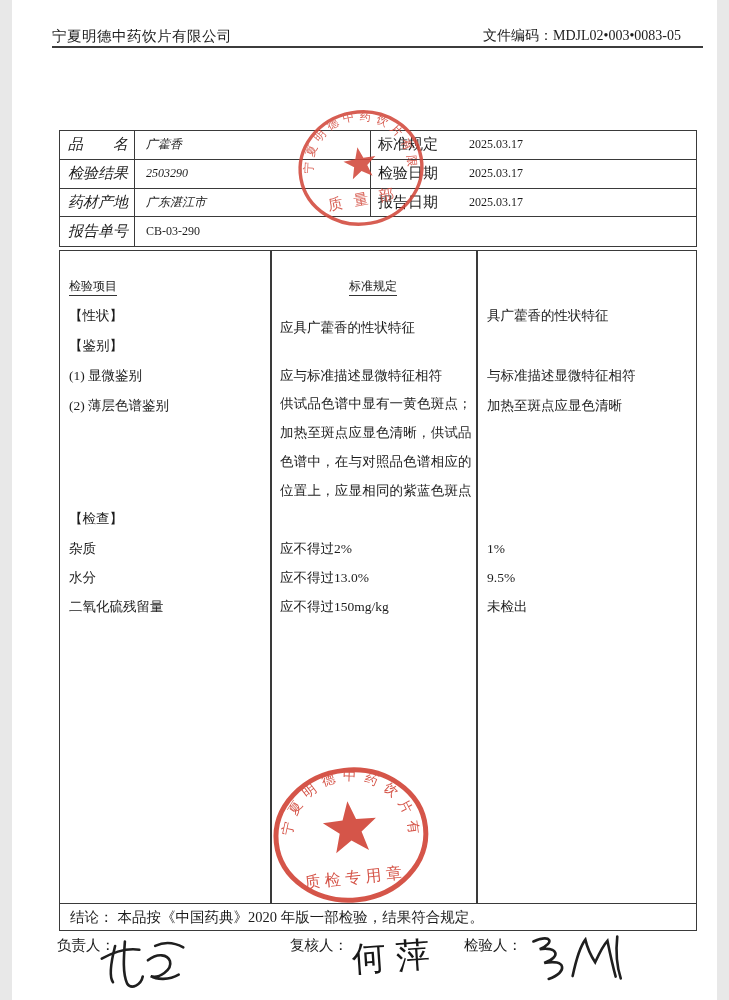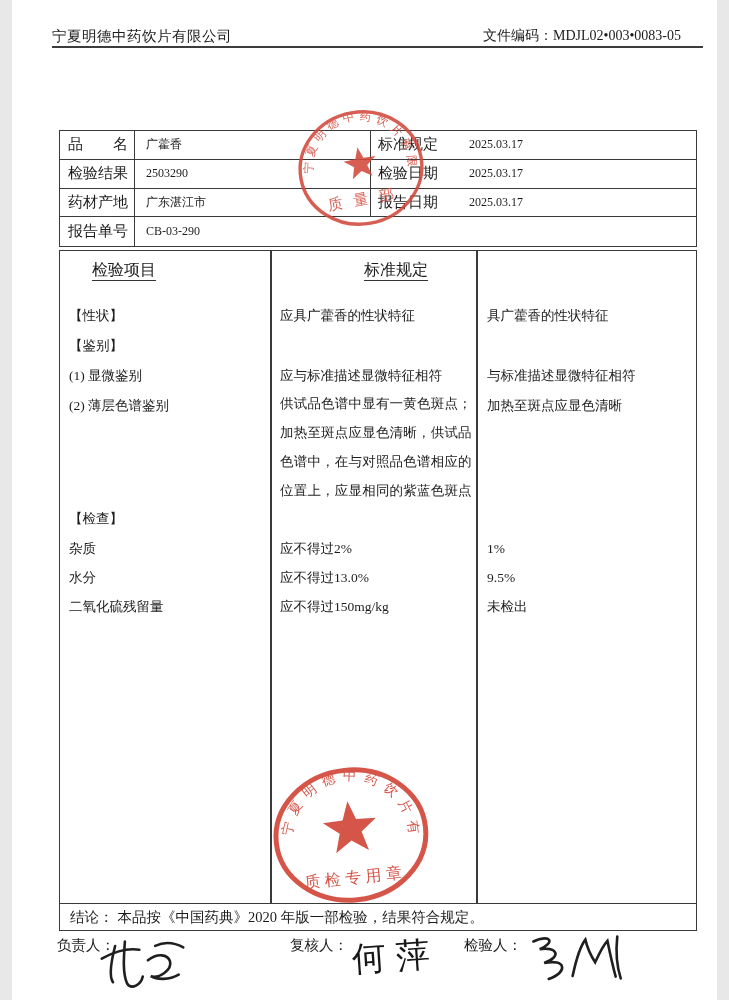--- a/index.html
+++ b/index.html
@@ -21,33 +21,33 @@
     left:47px; top:130px; width:638px; height:117px;
     border:1.6px solid #3a3a3a; box-sizing:border-box;
     display:grid; grid-template-columns:75px 236px 82px 1fr;
     grid-template-rows:repeat(4,1fr);
   }
   .cell{display:flex; align-items:center; box-sizing:border-box; font-size:12px; white-space:nowrap; overflow:visible;}
   .cell.lab{font-size:15px; padding:0 8px;}
   .cell.val{padding-left:11px;}
   .cell.lab2{font-size:15px; padding-left:7px;}
   .cell.val2{padding-left:16px;}
-  .br{border-right:1.5px solid #3a3a3a;}
+  .br{border-right:1.5px solid #3a3a3a;font-style:italic;}
   .bb{border-bottom:1.5px solid #3a3a3a;}
   .span3{grid-column:2 / 5;}
   .jlab{width:100%; text-align:justify; text-align-last:justify;}
   
   .insp{
     left:47px; top:250px; width:638px; height:654px;
     border:1.6px solid #3a3a3a; box-sizing:border-box;
   }
   .vdiv{position:absolute; top:0; bottom:0; width:1.5px; background:#3a3a3a;}
   .vdiv.d1{left:210px;}
   .vdiv.d2{left:416px;}
-  .thead{position:absolute; top:9px; font-size:16px;margin-left:23px;}
+  .thead{position:absolute; top:27px; font-size:12px;}
   .thead span{border-bottom:1.2px solid #333; padding-bottom:2px;}
   .thead.h1{left:9px;}
   .thead.h2{left:210px; width:206px; text-align:center;}
   .thead.h3{left:416px; width:222px; text-align:center;}
   .tline{position:absolute; font-size:13.5px; white-space:nowrap; line-height:18px;}
   .c1{left:9px;}
   .c2{left:220px;}
   .c3{left:427px;}
   .twrap{white-space:normal; width:196px; line-height:29px; letter-spacing:.2px;}
   
@@ -117,21 +117,21 @@
 
     <div class="tline c1" style="top:56px">【性状】</div>
     <div class="tline c1" style="top:86px">【鉴别】</div>
     <div class="tline c1" style="top:116px">(1) 显微鉴别</div>
     <div class="tline c1" style="top:146px">(2) 薄层色谱鉴别</div>
     <div class="tline c1" style="top:259px">【检查】</div>
     <div class="tline c1" style="top:289px">杂质</div>
     <div class="tline c1" style="top:318px">水分</div>
     <div class="tline c1" style="top:347px">二氧化硫残留量</div>
 
-    <div class="tline c2" style="top:56px">应具广藿香的性状特征</div>
+    <div class="tline c2" style="top:68px">应具广藿香的性状特征</div>
     <div class="tline c2" style="top:116px">应与标准描述显微特征相符</div>
     <div class="tline c2 twrap" style="top:138px">供试品色谱中显有一黄色斑点；加热至斑点应显色清晰，供试品色谱中，在与对照品色谱相应的位置上，应显相同的紫蓝色斑点</div>
     <div class="tline c2" style="top:289px">应不得过2%</div>
     <div class="tline c2" style="top:318px">应不得过13.0%</div>
     <div class="tline c2" style="top:347px">应不得过150mg/kg</div>
 
     <div class="tline c3" style="top:56px">具广藿香的性状特征</div>
     <div class="tline c3" style="top:116px">与标准描述显微特征相符</div>
     <div class="tline c3" style="top:146px">加热至斑点应显色清晰</div>
     <div class="tline c3" style="top:289px">1%</div>

